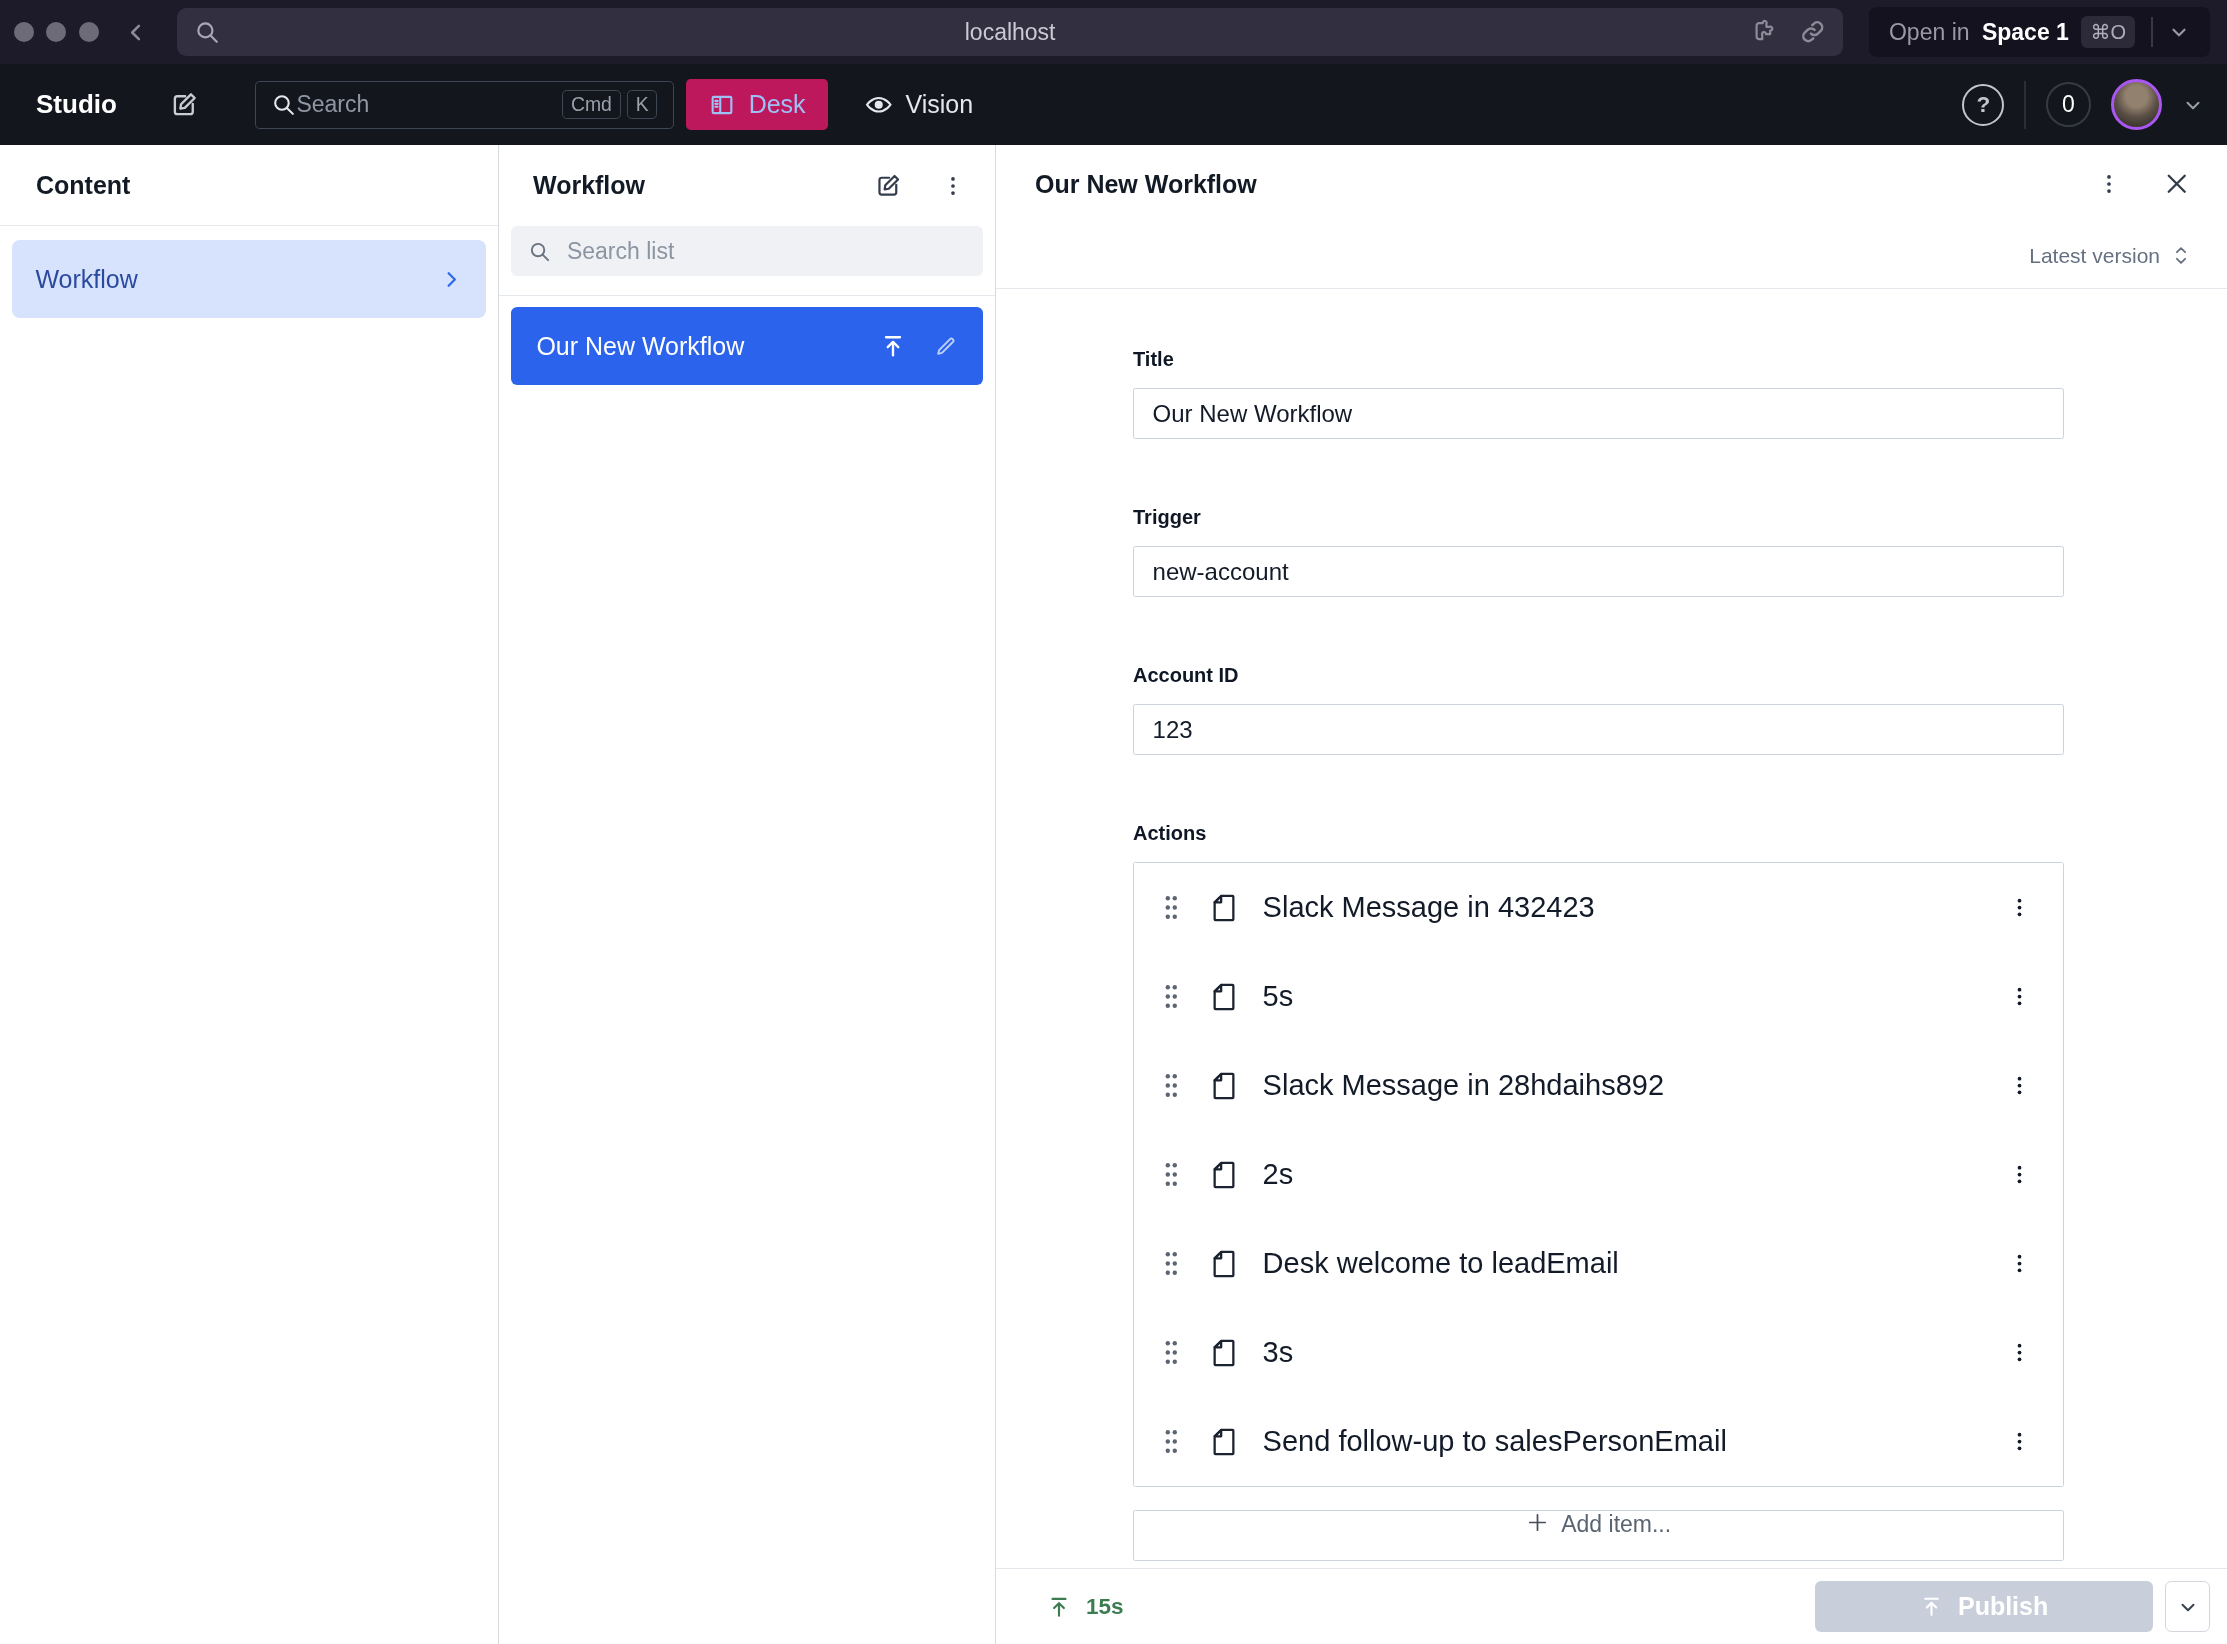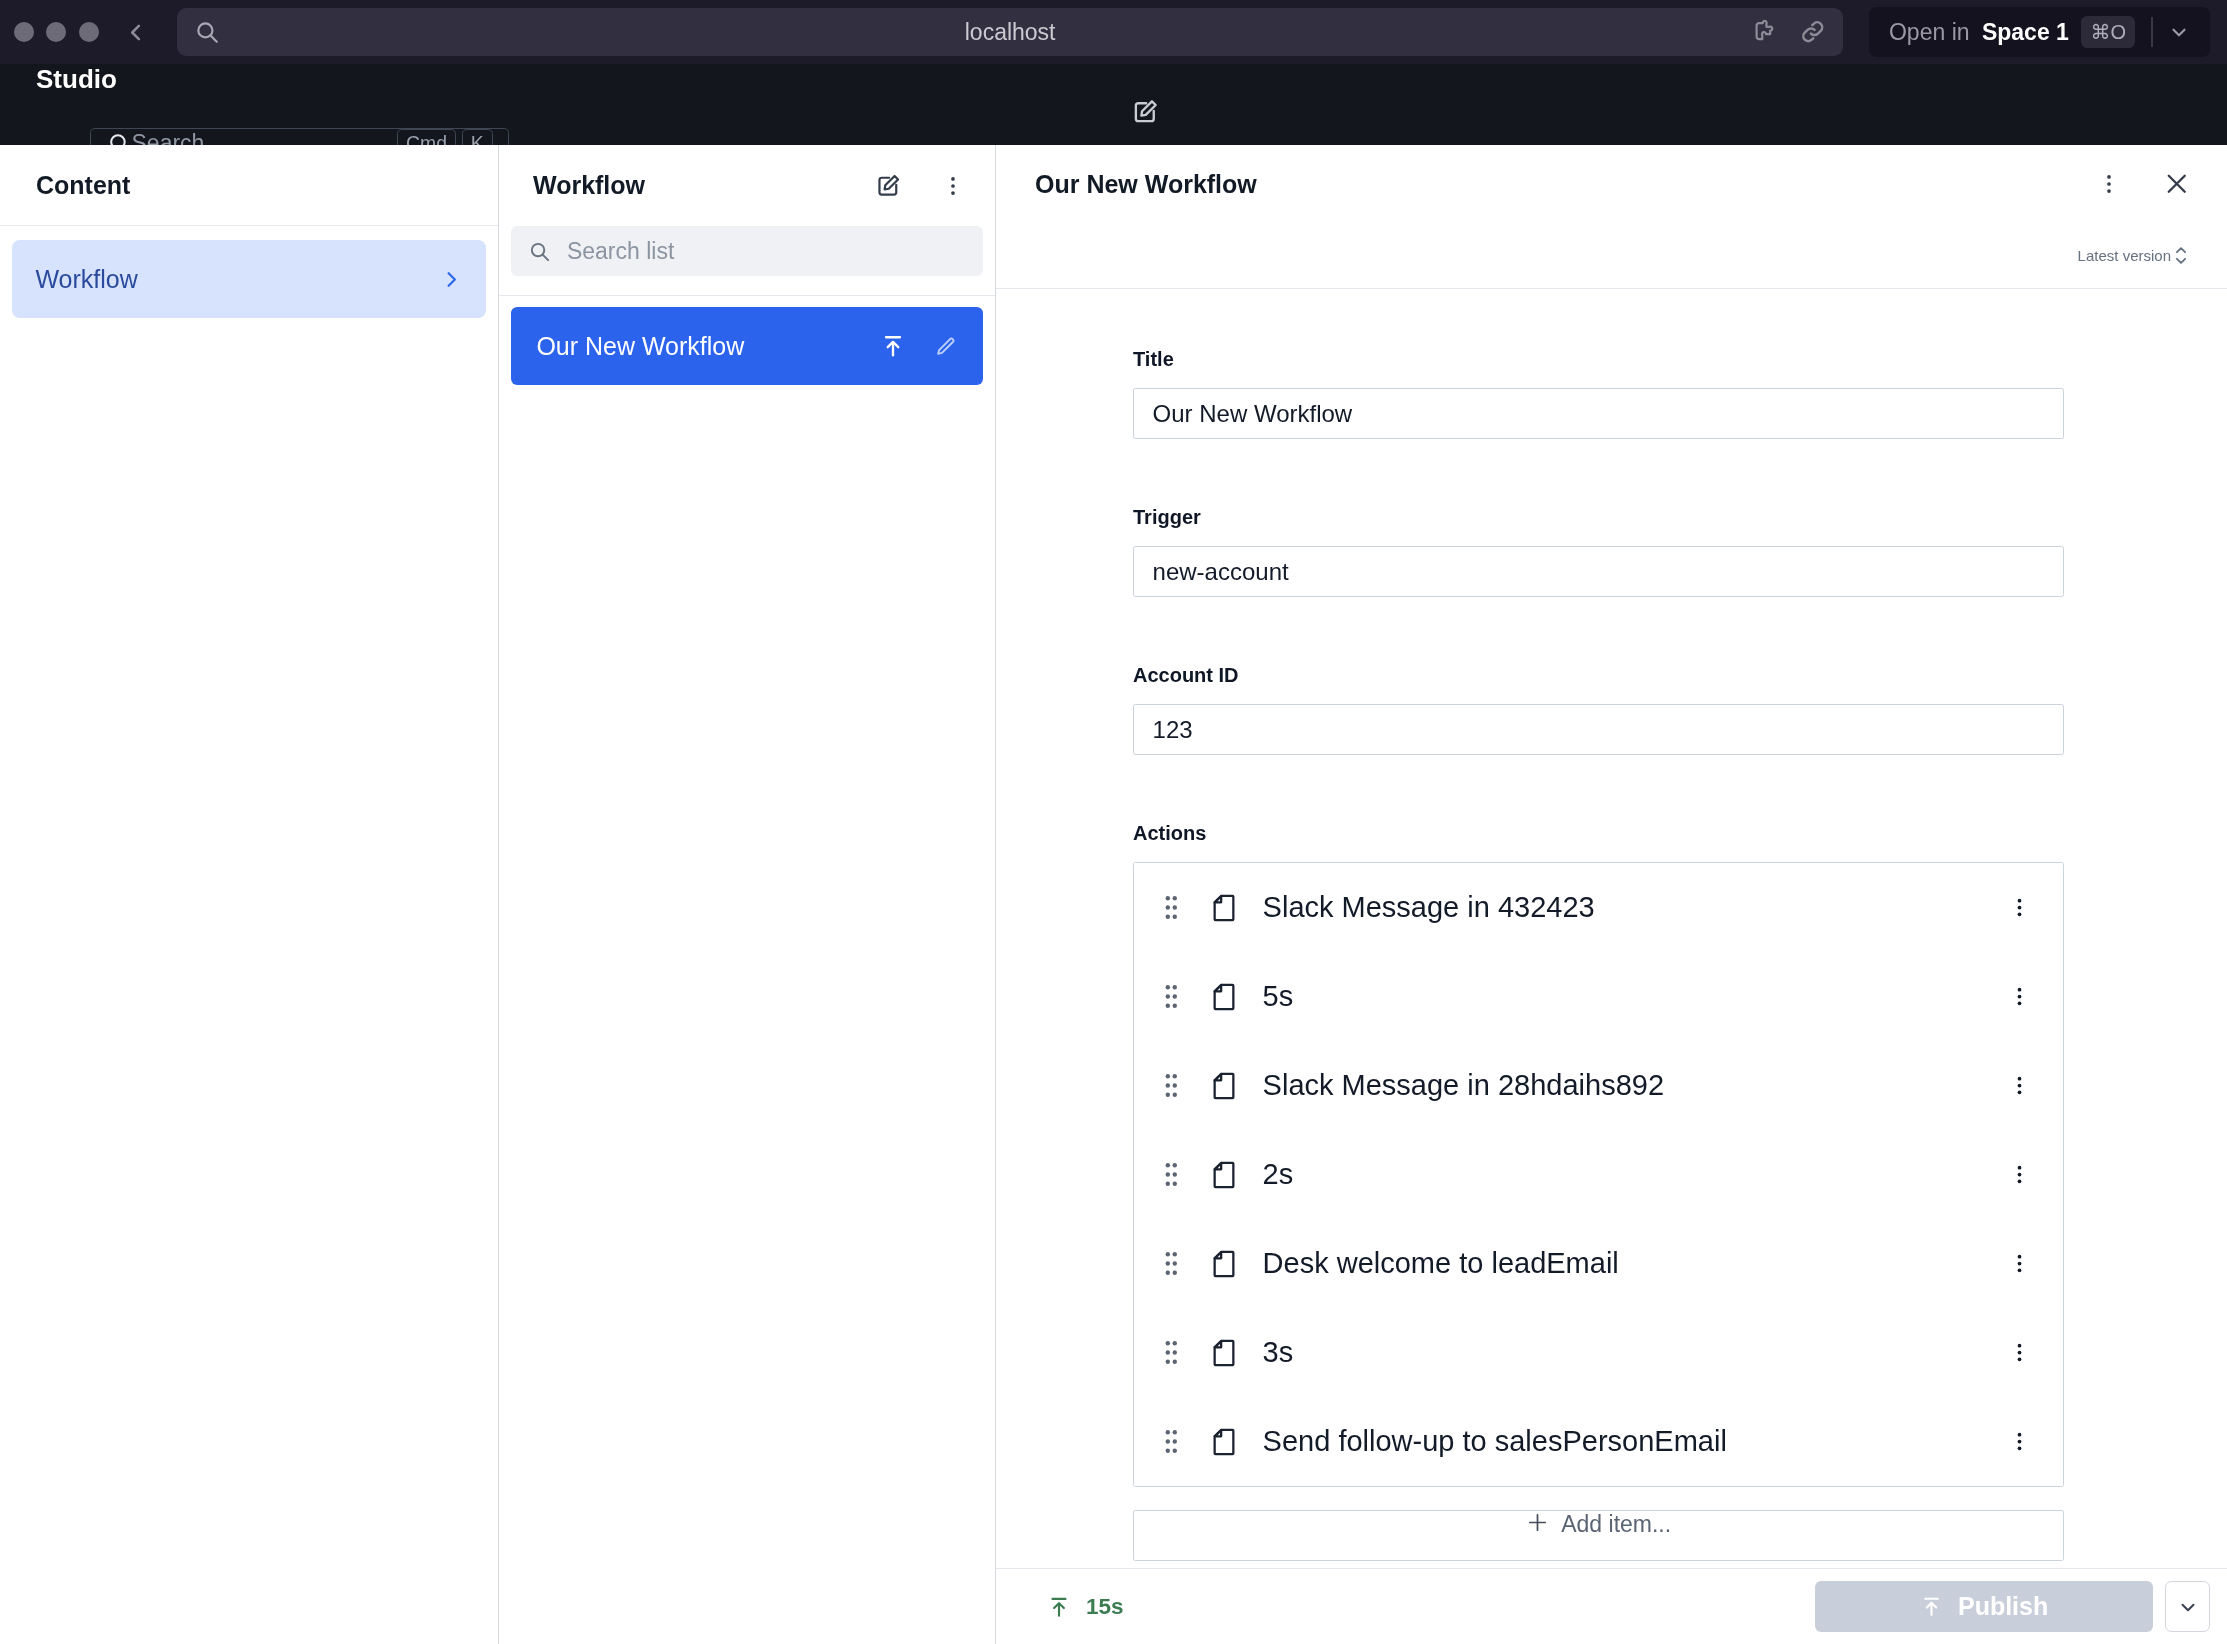--- a/index.html
+++ b/index.html
@@ -22,21 +22,21 @@
   .url-right { position:absolute; right:15.5px; top:0; height:100%; display:flex; align-items:center; gap:20px; color:#8e8b99; }
   .openin { margin-left:26px; height:50px; background:#14121f; border-radius:7.8px;
             display:flex; align-items:center; padding:0 20px; gap:12.4px; font-size:23px; }
   .openin .prefix { color:#9b97a7; }
   .openin .space  { color:#ffffff; font-weight:700; }
   .openin .kbd    { background:#2c2939; color:#b0adbb; font-size:20px; border-radius:6.2px; padding:3.9px 9.3px; }
   .openin .vdiv   { width:1.6px; height:29.5px; background:#3a3746; margin:0 3.1px; }
   .openin .chev   { color:#9b97a7; }
 
   
-  .appbar { height:81px; background:#14161d; display:flex; padding:0 23px 0 36px;flex-direction:column; }
+  .appbar { height:81px; background:#14161d; display:flex; align-items:center; padding:0 23px 0 36px; }
   .studio { color:#fff; font-size:26px; font-weight:700; }
   .icon-btn { background:none; border:none; cursor:pointer; display:flex; align-items:center; justify-content:center; }
   .compose { margin-left:51px; color:#c9ccd2; }
   .g-search { margin-left:54px; width:419px; height:48px; border:1.6px solid #3f4654; border-radius:4.7px;
               display:flex; align-items:center; padding:0 15.5px; }
   .g-search input { flex:1; background:transparent; border:none; outline:none; color:#c7ccd4;
                     font-size:23px; font-family:inherit; min-width:0; }
   .g-search input::placeholder { color:#8f97a4; }
   .g-search .sicon { color:#e6e8ec; }
   .keys { display:flex; gap:6.2px; }
@@ -82,21 +82,21 @@
   .p2-item { margin:11px 12.4px 0; height:78px; background:#2c63ec; border-radius:6.2px;
              display:flex; align-items:center; padding:0 25px; color:#fff; font-size:25px; cursor:pointer; }
   .p2-item-icons { margin-left:auto; display:flex; align-items:center; gap:26px; }
   .p2-item .pencil { color:#bcd0fa; }
 
   .p3-header { border-bottom:1.6px solid #e5e8ec; }
   .p3-row1 { height:78px; display:flex; align-items:center; padding:0 36px 0 39px; }
   .p3-title { font-size:25px; font-weight:700; color:#121a26; }
   .p3-hicons { margin-left:auto; display:flex; align-items:center; gap:40px; color:#333c4a; }
   .p3-row2 { height:65px; display:flex; align-items:center; justify-content:flex-end;
-             padding:0 36px; color:#657081; font-size:15px; cursor:pointer; }
+             padding:0 36px; color:#657081; font-size:21px; gap:11px; cursor:pointer; }
 
   .p3-body { flex:1; overflow:hidden; }
   .form { width:931px; margin:59px 0 0 137px; }
   .field { margin-bottom:67px; }
   .flabel { font-size:20px; font-weight:700; color:#0f1726; margin-bottom:17px; }
   .tinput { width:100%; height:51px; border:1.6px solid #ccd3dd; border-radius:2.3px; padding:0 18.6px;
             font-size:24px; color:#131a28; font-family:inherit; background:#fff; outline:none; }
 
   .actions-box { border:1.6px solid #ccd3dd; border-radius:2.3px; }
   .action-row { height:89px; display:flex; align-items:center; padding:0 31px 0 28px; background:#fff; }

